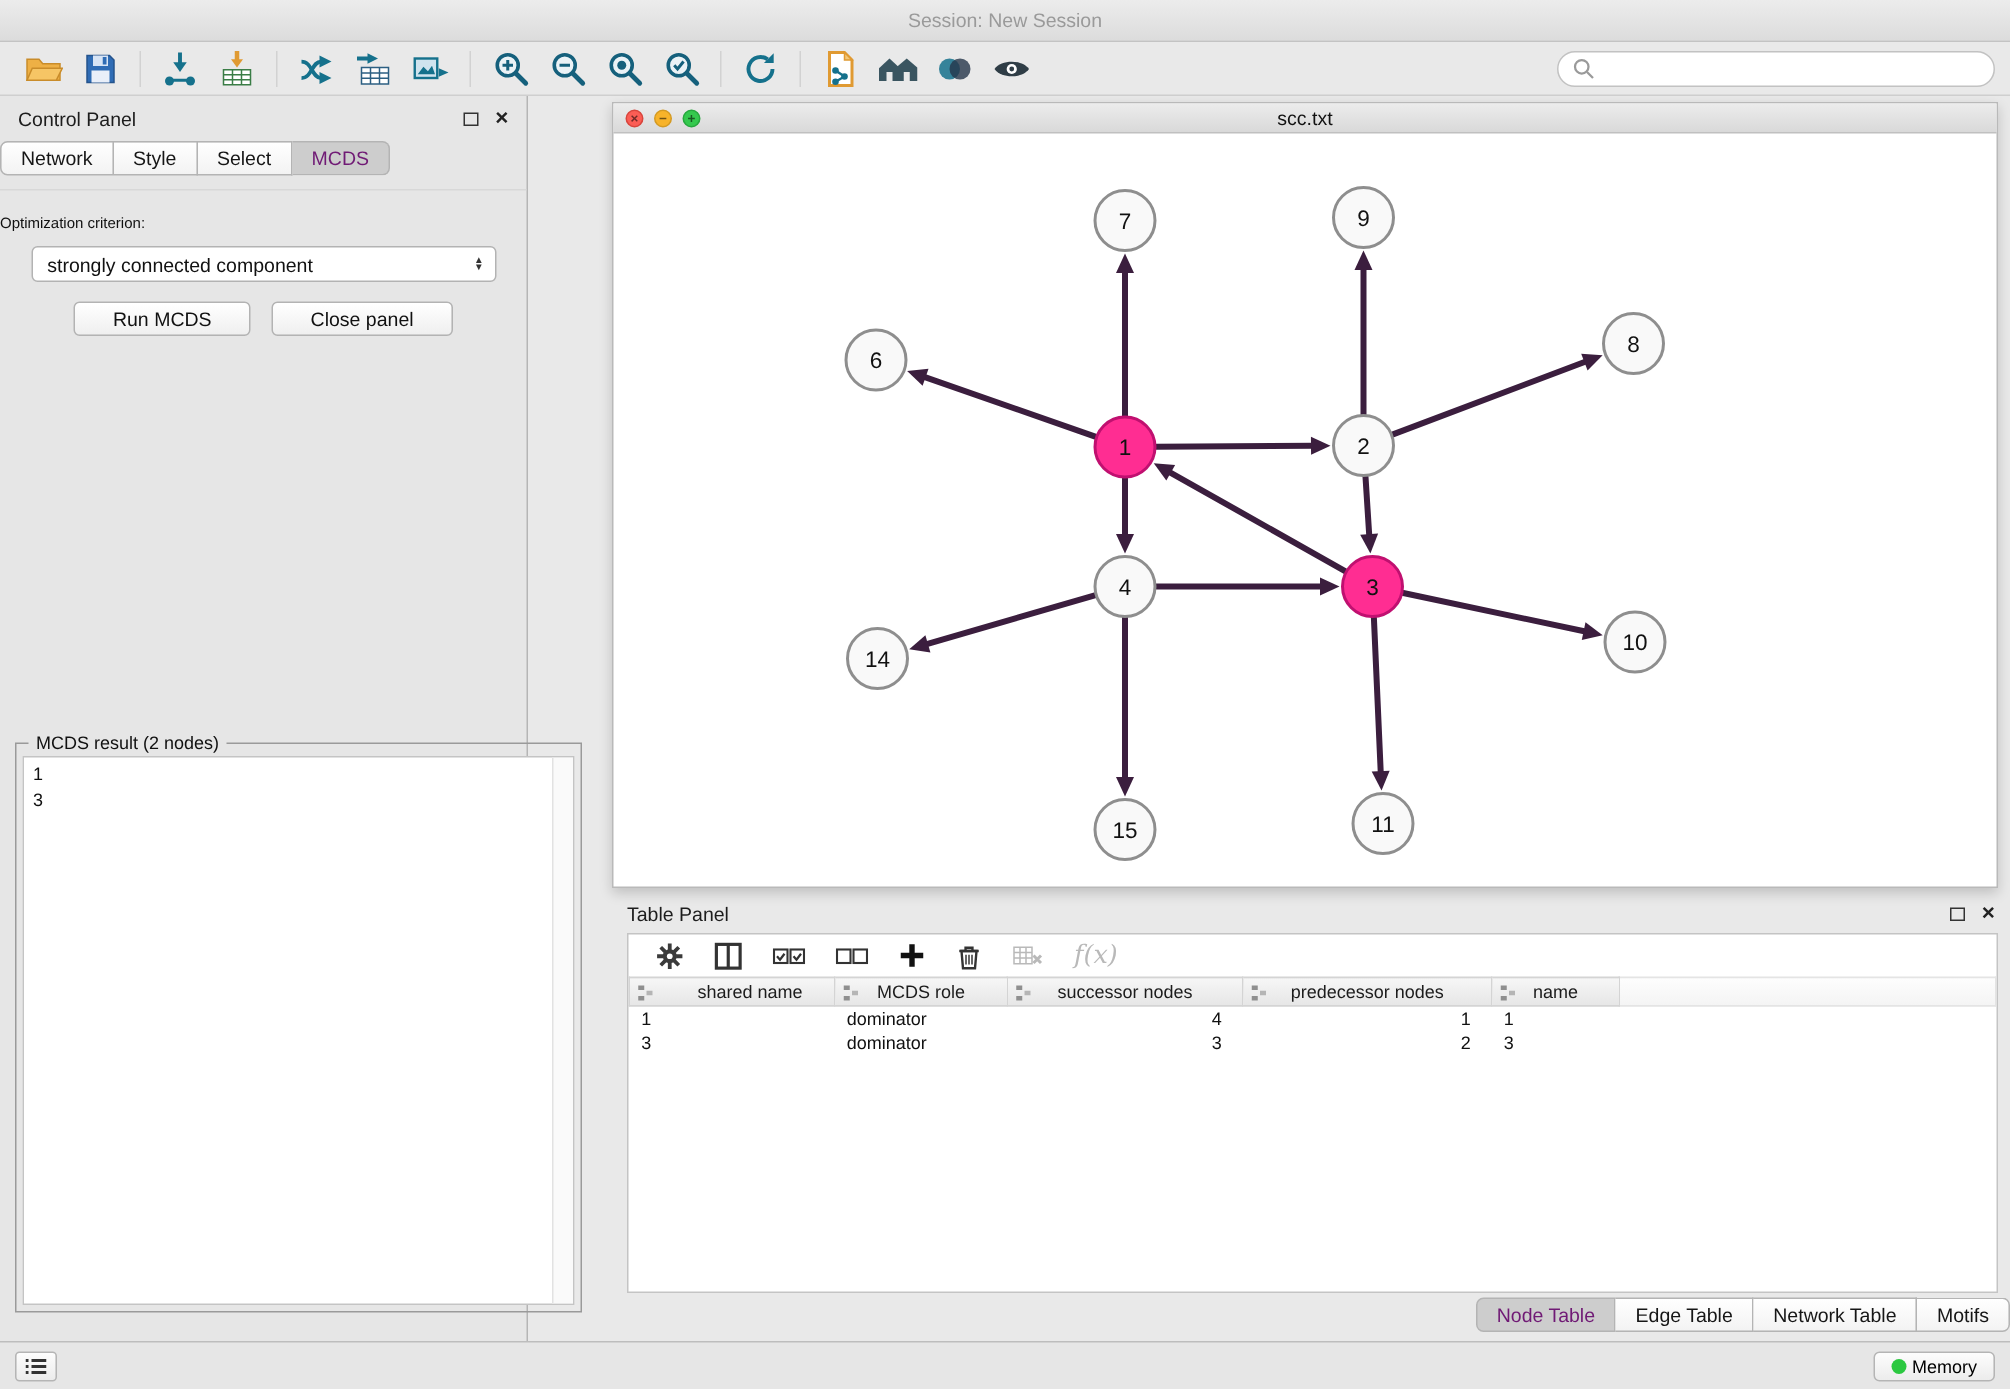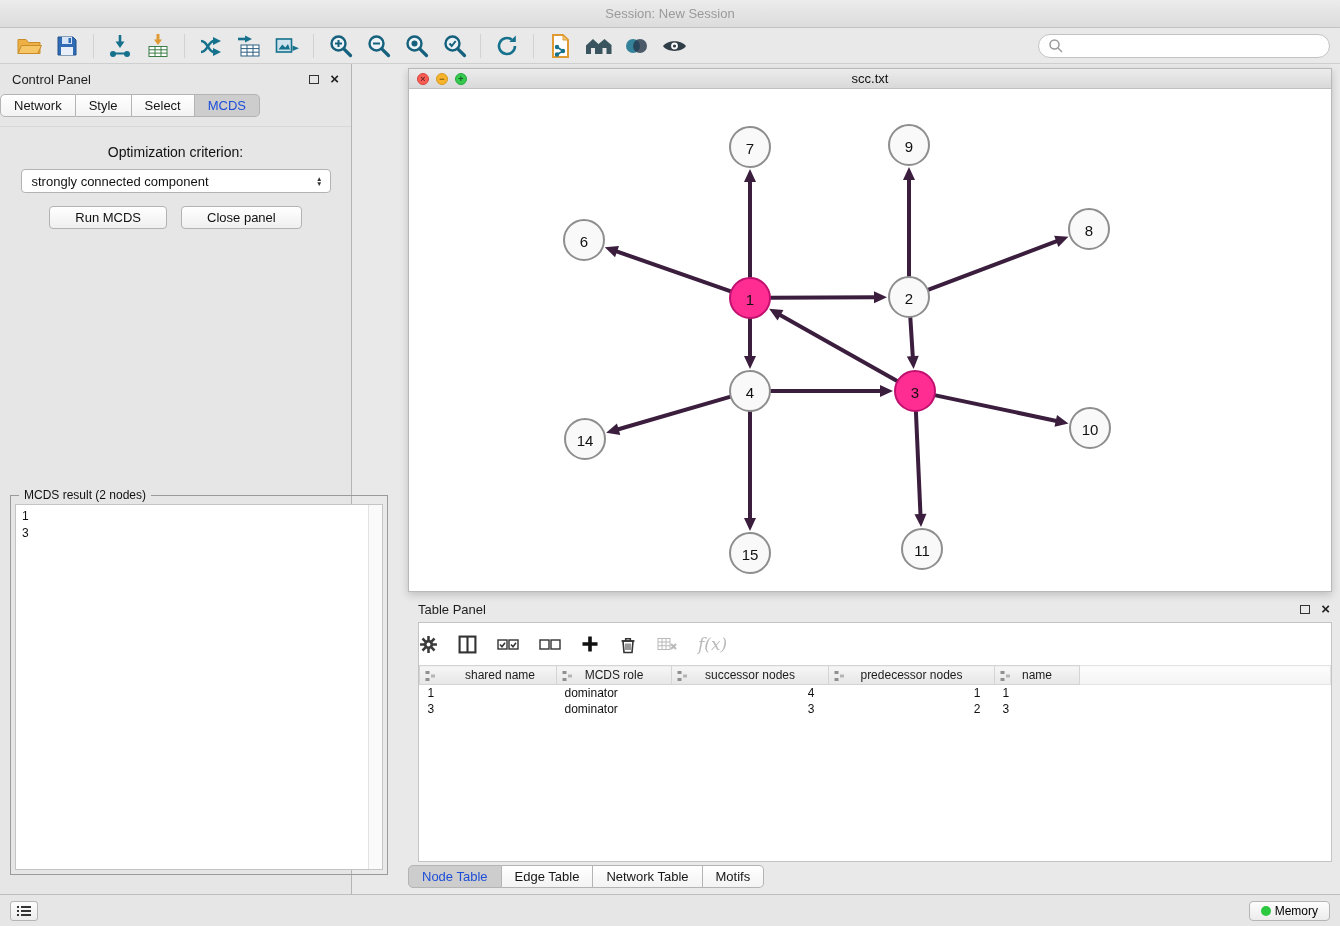--- a/index.html
+++ b/index.html
@@ -23,23 +23,23 @@
   .control-panel{position:absolute;left:0;top:64px;width:352px;height:830px;background:#e6e6e6;border-right:1px solid #b5b5b5}
   .panel-header{height:30px;display:flex;align-items:center;padding:0 12px;font-size:13px;color:#1d1d1d}
   .win-btns{margin-left:auto;display:flex;align-items:center;gap:11px}
   .float-btn{width:10px;height:9px;border:1.5px solid #333;display:inline-block}
   .close-btn{font-size:15px;font-weight:bold;color:#222;line-height:12px}
   .tabs{display:flex;justify-content:flex-start}
   .tab{font-family:"Liberation Sans",sans-serif;font-size:13px;padding:3px 13px;background:linear-gradient(#ffffff,#f3f3f3);
     border:1px solid #b4b4b4;border-left:none;color:#161616;cursor:default}
   .tab:first-child{border-left:1px solid #b4b4b4;border-radius:5px 0 0 5px}
   .tab:last-child{border-radius:0 5px 5px 0}
-  .tab.selected{background:#cdcdcd;color:#1d4ed8}
+  .tab.selected{background:#cdcdcd;color:#701a75}
   .cp-rule{border-top:1px solid #d8d8d8;margin-top:9px}
-  .opt-label{text-align:center;margin-top:17px;font-size:14px}
+  .opt-label{text-align:left;margin-top:17px;font-size:10px}
   .dropdown{margin:9px auto 0;width:310px;height:24px;background:#fff;border:1px solid #b3b3b3;border-radius:4px;
     display:flex;align-items:center;padding:0 5px 0 10px;font-size:13px}
   .stepper{margin-left:auto;display:flex;flex-direction:column;font-size:6.5px;line-height:5.5px;color:#333;padding-right:2px}
   .btn-row{display:flex;justify-content:center;gap:14px;margin-top:13px}
   .push-btn{font-family:"Liberation Sans",sans-serif;font-size:13px;padding:3px 25px;background:linear-gradient(#ffffff,#efefef);
     border:1px solid #b3b3b3;border-radius:4px;color:#111;cursor:default}
   .result-fieldset{position:absolute;left:10px;top:431px;width:378px;height:380px;border:1px solid #9a9a9a}
   .result-legend{position:absolute;top:-8px;left:8px;background:#e6e6e6;padding:0 5px;font-size:12px;color:#111}
   .result-inner{position:absolute;left:4px;right:4px;top:8px;bottom:4px;background:#fff;border:1px solid #c4c4c4;
     font-size:12px;line-height:17px;padding:3px 6px;overflow:hidden}
@@ -54,32 +54,32 @@
   .light{width:12px;height:12px;border-radius:50%;font-size:9px;line-height:11px;text-align:center;
     color:rgba(0,0,0,.55);font-weight:bold;cursor:default}
   .light.red{background:#fb5d55;border:1px solid #d8453c}
   .light.yellow{background:#f7b32a;border:1px solid #d49a22}
   .light.green{background:#35c94e;border:1px solid #27a83e}
   .nw-canvas{width:922px;height:502px}
 
   
   .table-panel{position:absolute;left:408px;top:598px;width:932px;height:290px}
   .tp-body{position:absolute;left:10px;right:8px;top:24px;bottom:26px;background:#fff;border:1px solid #c4c4c4;overflow:hidden}
-  .tp-toolbar{display:flex;align-items:center;gap:20px;padding:10px 0;height:42px}
+  .tp-toolbar{display:flex;align-items:center;gap:20px;padding:10px 18px;height:28px}
   .tico{display:flex;align-items:center;justify-content:center;background:none;border:none;cursor:default}
   .fx{font-family:"DejaVu Serif",serif;font-style:italic;font-size:17px;color:#b9b9b9}
   .node-table{border-collapse:collapse;table-layout:fixed;width:100%;font-size:12px}
   .node-table th{height:19px;font-weight:normal;background:linear-gradient(#f6f6f6,#e6e6e6);
     border:1px solid #d4d4d4;position:relative;font-size:12px;color:#1c1c1c;padding:0;text-align:center}
   .node-table th.filler{background:linear-gradient(#fdfdfd,#f4f4f4);border-color:#e4e4e4}
   .sort-ic{position:absolute;left:5px;top:4px}
   .node-table td{height:16px;padding:0 8px;color:#111;white-space:nowrap;overflow:hidden}
   .node-table td.al{text-align:left}
   .node-table td.ar{text-align:right;padding-right:14px}
-  .tp-tabs{position:absolute;left:0;right:0;bottom:0;display:flex;justify-content:flex-start}
+  .tp-tabs{position:absolute;left:0;right:0;bottom:0;display:flex;justify-content:flex-end}
   .tp-header{height:22px;display:flex;align-items:center;padding:0 10px;font-size:13px;color:#1d1d1d}
 
   
   .statusbar{position:absolute;left:0;right:0;bottom:0;height:32px;background:#e6e6e6;border-top:1px solid #bdbdbd;
     display:flex;align-items:center;padding:0 10px}
   .sb-btn{width:28px;height:20px;border:1px solid #b5b5b5;border-radius:3px;background:linear-gradient(#fdfdfd,#ececec);
     display:flex;align-items:center;justify-content:center;cursor:default}
   .memory-btn{margin-left:auto;display:flex;align-items:center;gap:4px;border:1px solid #b5b5b5;border-radius:4px;
     padding:2px 11px;background:linear-gradient(#fdfdfd,#ececec);font-size:12px;cursor:default}
   .mem-dot{width:10px;height:10px;border-radius:50%;background:#2bc840;display:inline-block}

